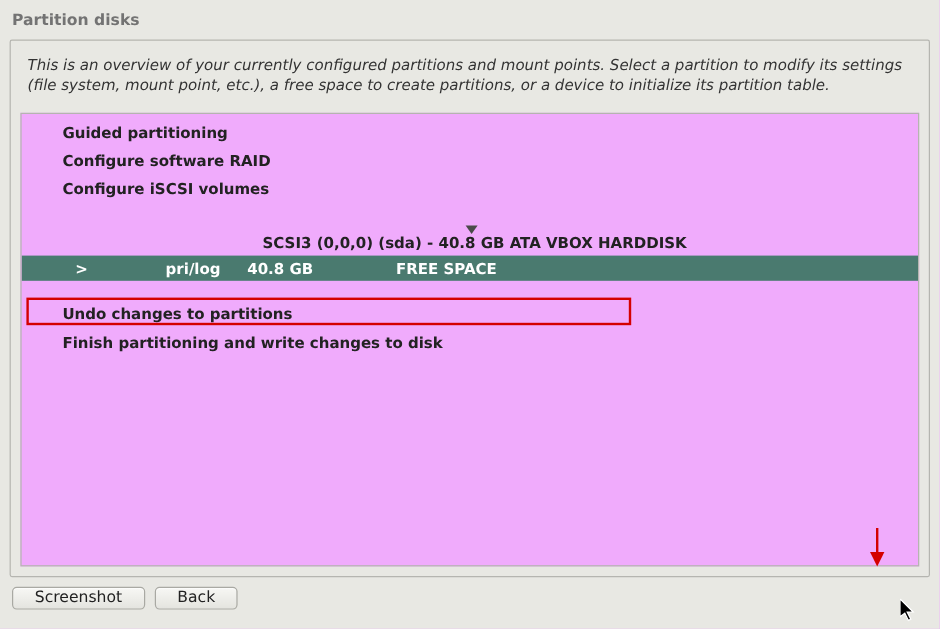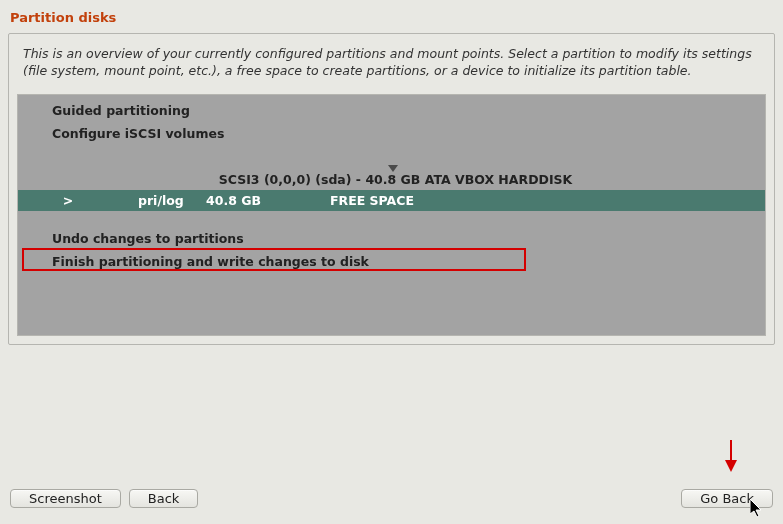--- a/index.html
+++ b/index.html
@@ -8,42 +8,42 @@
       background: #e8e8e3;
       width: 783px;
       height: 524px;
       overflow: hidden;
       position: relative;
       font-size: 13px;
     }
     .title {
       font-weight: bold;
       padding: 10px 10px 8px 10px;
-      color: #c2410c;
+      color: #737373;
       font-size: 13px;
     }
     .panel {
       margin: 0 8px 0 8px;
       border: 1px solid #b5b5b0;
       border-radius: 2px;
       background: #e8e8e3;
-      height: 312px;
+      height: 448px;
       display: flex;
       flex-direction: column;
     }
     .instructions {
       padding: 12px 14px 10px 14px;
       font-style: italic;
       color: #333;
       font-size: 12.5px;
       line-height: 1.35;
     }
     .listbox {
       margin: 4px 8px 8px 8px;
-      background: #a3a3a3;
+      background: #f0abfc;
       border: 1px solid #b5b5b0;
       flex: 1;
       overflow: auto;
       padding-top: 4px;
     }
     .list-item {
       font-weight: bold;
       color: #222;
       padding: 3px 6px 3px 34px;
       font-size: 12.5px;
@@ -119,20 +119,21 @@
 </head>
 <body>
 
 <div class="title">Partition disks</div>
 
 <div class="panel">
   <div class="instructions">This is an overview of your currently configured partitions and mount points. Select a partition to modify its settings (file system, mount point, etc.), a free space to create partitions, or a device to initialize its partition table.</div>
 
   <div class="listbox">
     <div class="list-item">Guided partitioning</div>
+    <div class="list-item">Configure software RAID</div>
     <div class="list-item">Configure iSCSI volumes</div>
 
     <div class="spacer-row"></div>
 
     <div class="disk-row">
       <span class="triangle"></span>
       <span>SCSI3 (0,0,0) (sda) - 40.8 GB ATA VBOX HARDDISK</span>
     </div>
 
     <div class="partition-row">
@@ -155,18 +156,17 @@
 
 <svg class="arrow-annotation" style="left:722px; top:438px;" width="18" height="36">
   <line x1="9" y1="2" x2="9" y2="24" stroke="#d40000" stroke-width="2"></line>
   <polygon points="9,34 3,22 15,22" fill="#d40000"></polygon>
 </svg>
 
 <div class="button-bar">
   <button class="btn">Screenshot</button>
   <button class="btn">Back</button>
   <div class="spacer"></div>
-  <button class="btn">Go Back</button>
 </div>
 
 <svg class="cursor" width="14" height="20" viewBox="0 0 14 20">
   <path d="M0,0 L0,15 L4,12 L7,18 L9,17 L6,11 L11,11 Z" fill="#000" stroke="#fff" stroke-width="1"></path>
 </svg>
 
 </body></html>

